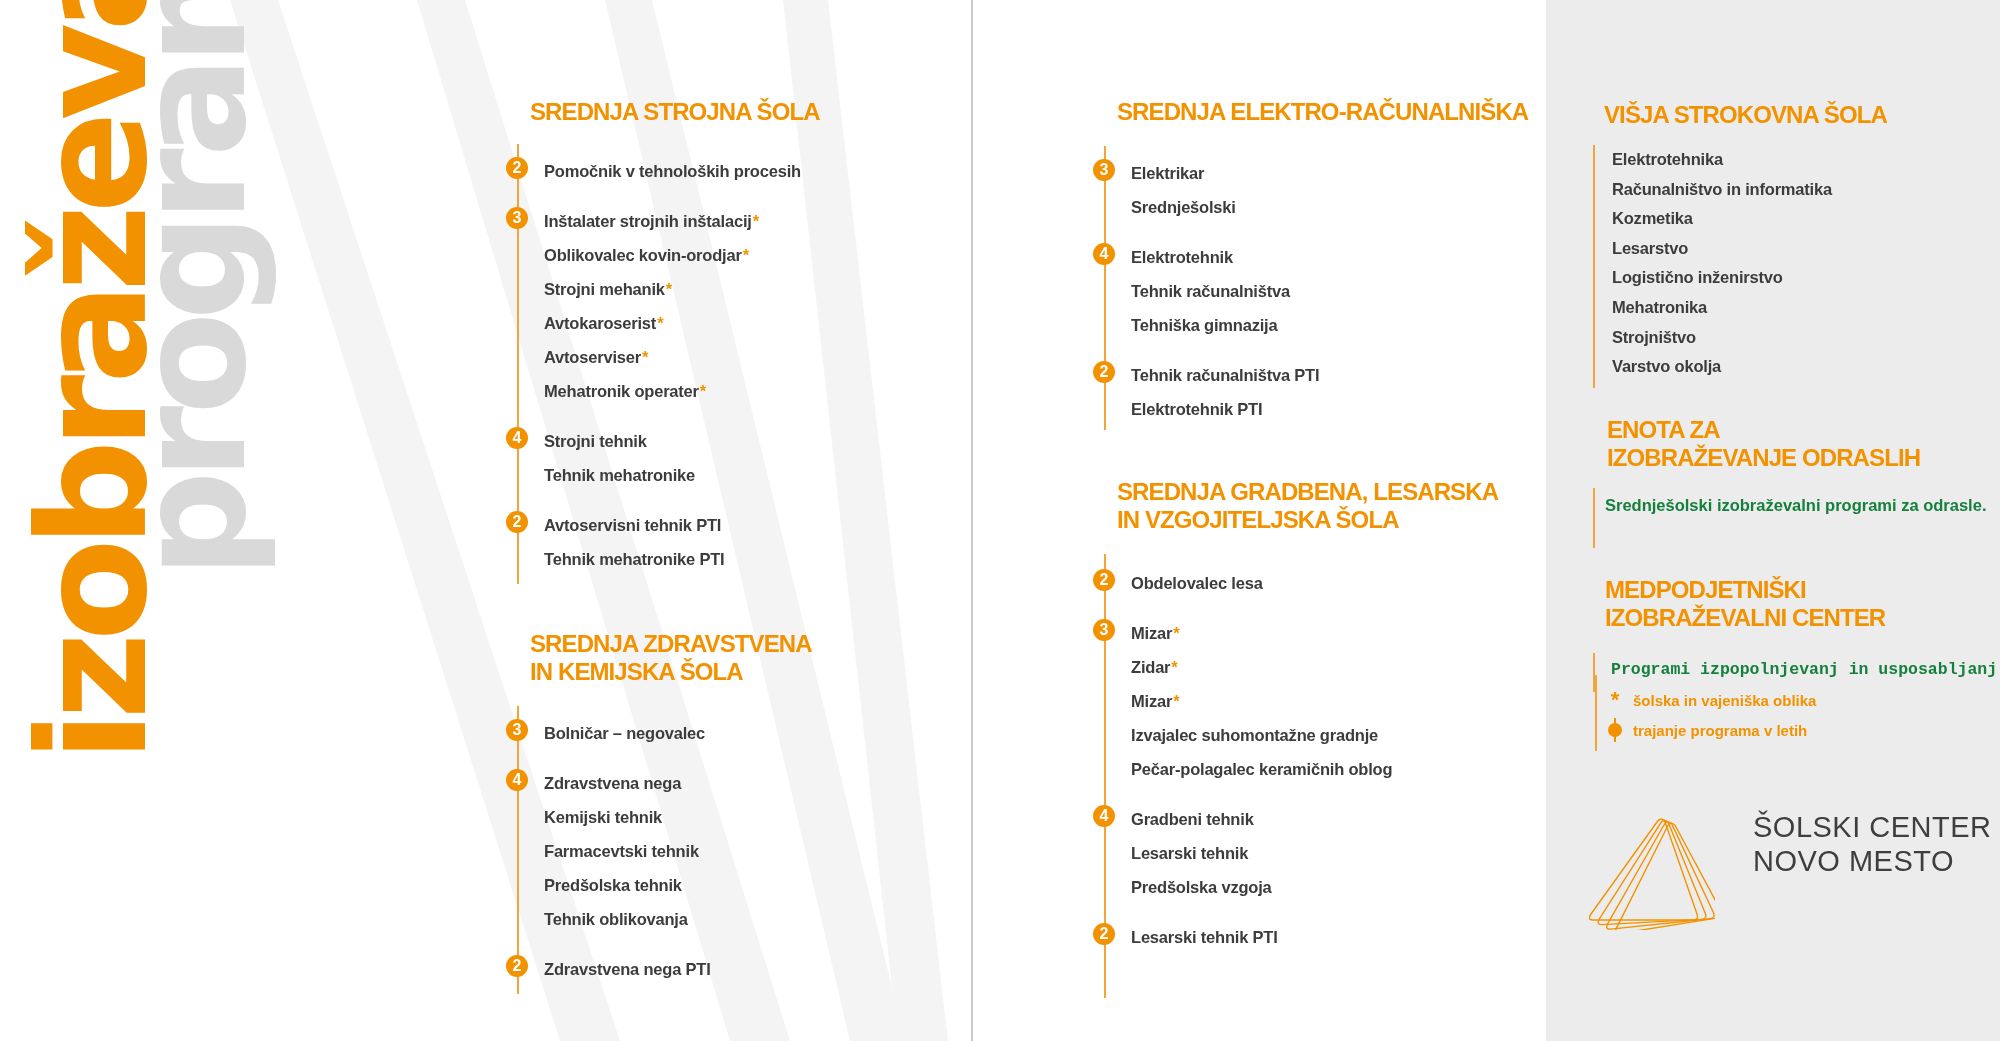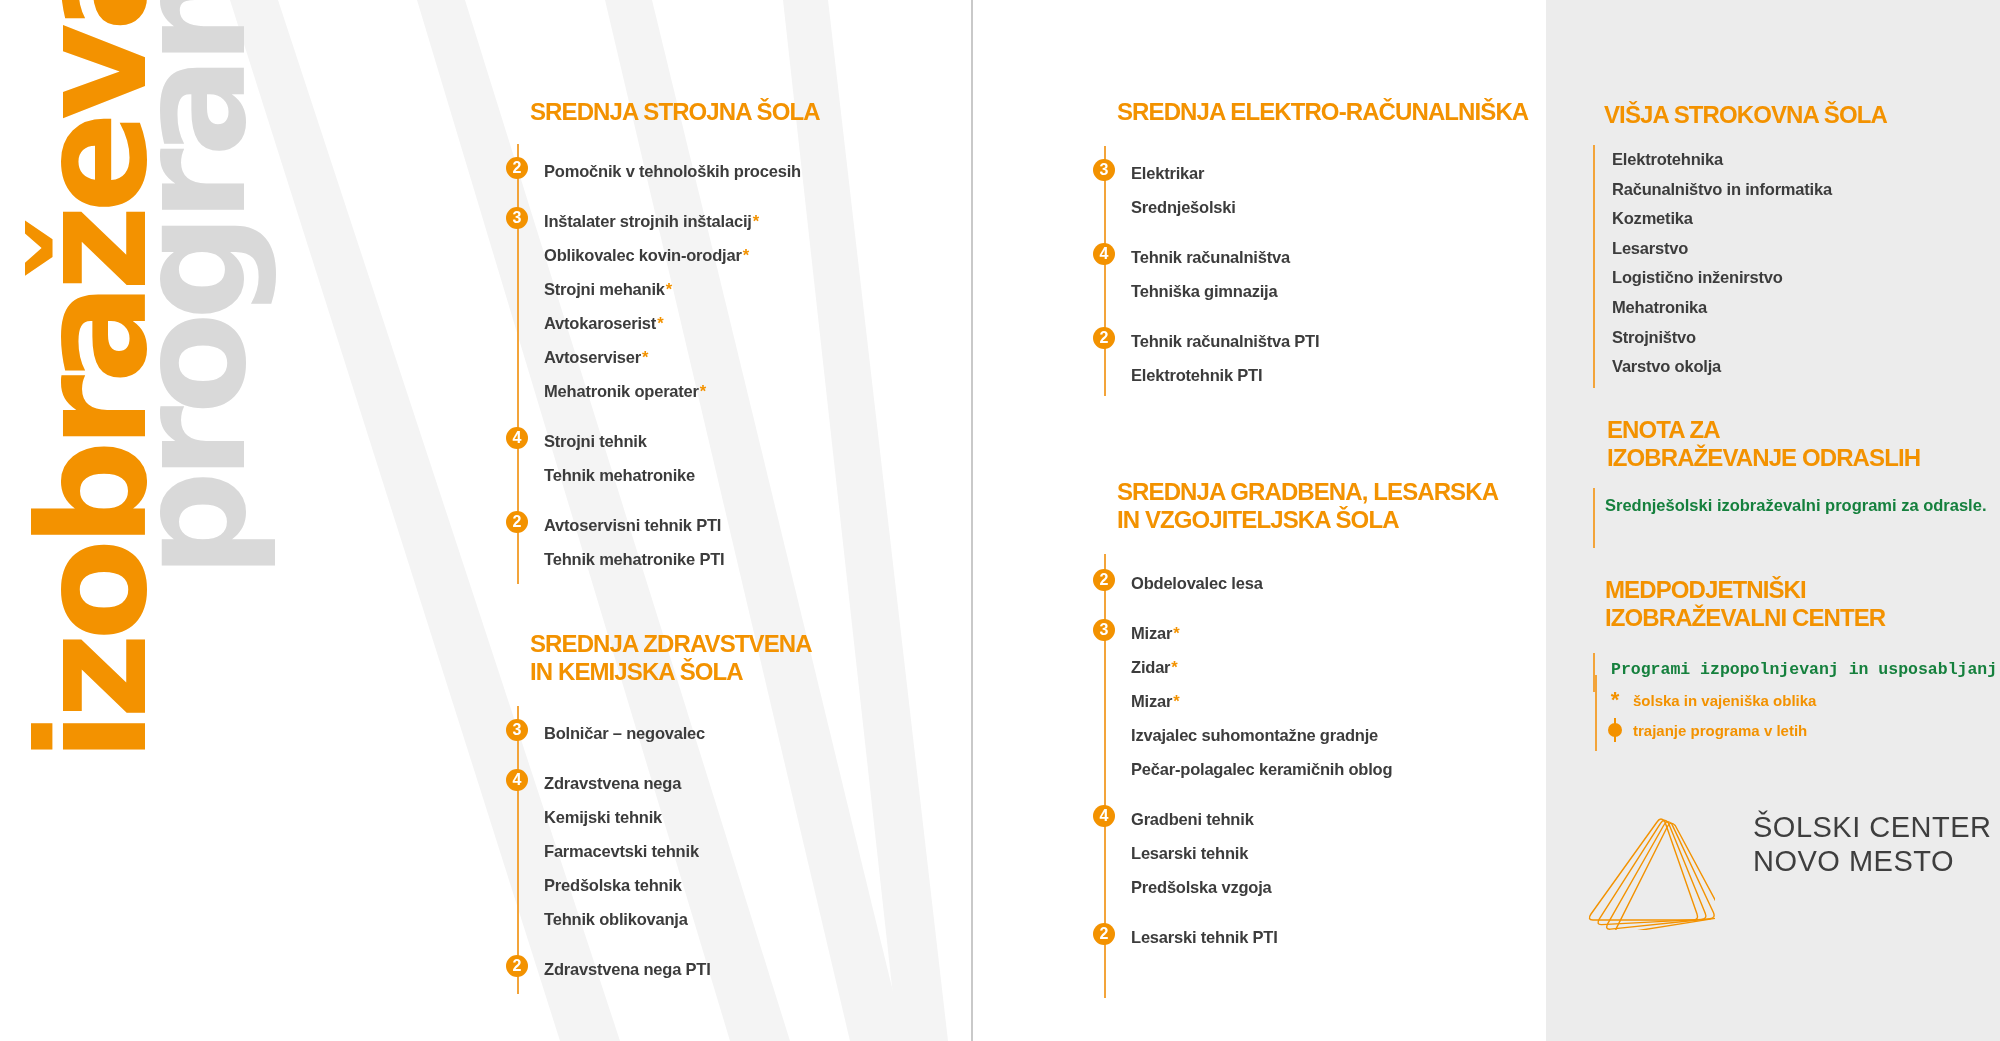--- a/index.html
+++ b/index.html
@@ -115,20 +115,21 @@
   </h2>
   <div class="group" style="margin-top:20px; padding-top:10px; padding-bottom:4px;">
     <div class="vline"></div>
     <div class="tier">
       <span class="badge">3</span>
       <div class="item"><span>Elektrikar</span></div>
       <div class="item"><span>Srednješolski</span></div>
     </div>
     <div class="tier">
       <span class="badge">4</span>
+      <div class="item"><span>Elektrotehnik</span></div>
       <div class="item"><span>Tehnik računalništva</span></div>
       <div class="item"><span>Tehniška gimnazija</span></div>
     </div>
     <div class="tier">
       <span class="badge">2</span>
       <div class="item"><span>Tehnik računalništva PTI</span></div>
       <div class="item"><span>Elektrotehnik PTI</span></div>
     </div>
   </div>
 </div>

